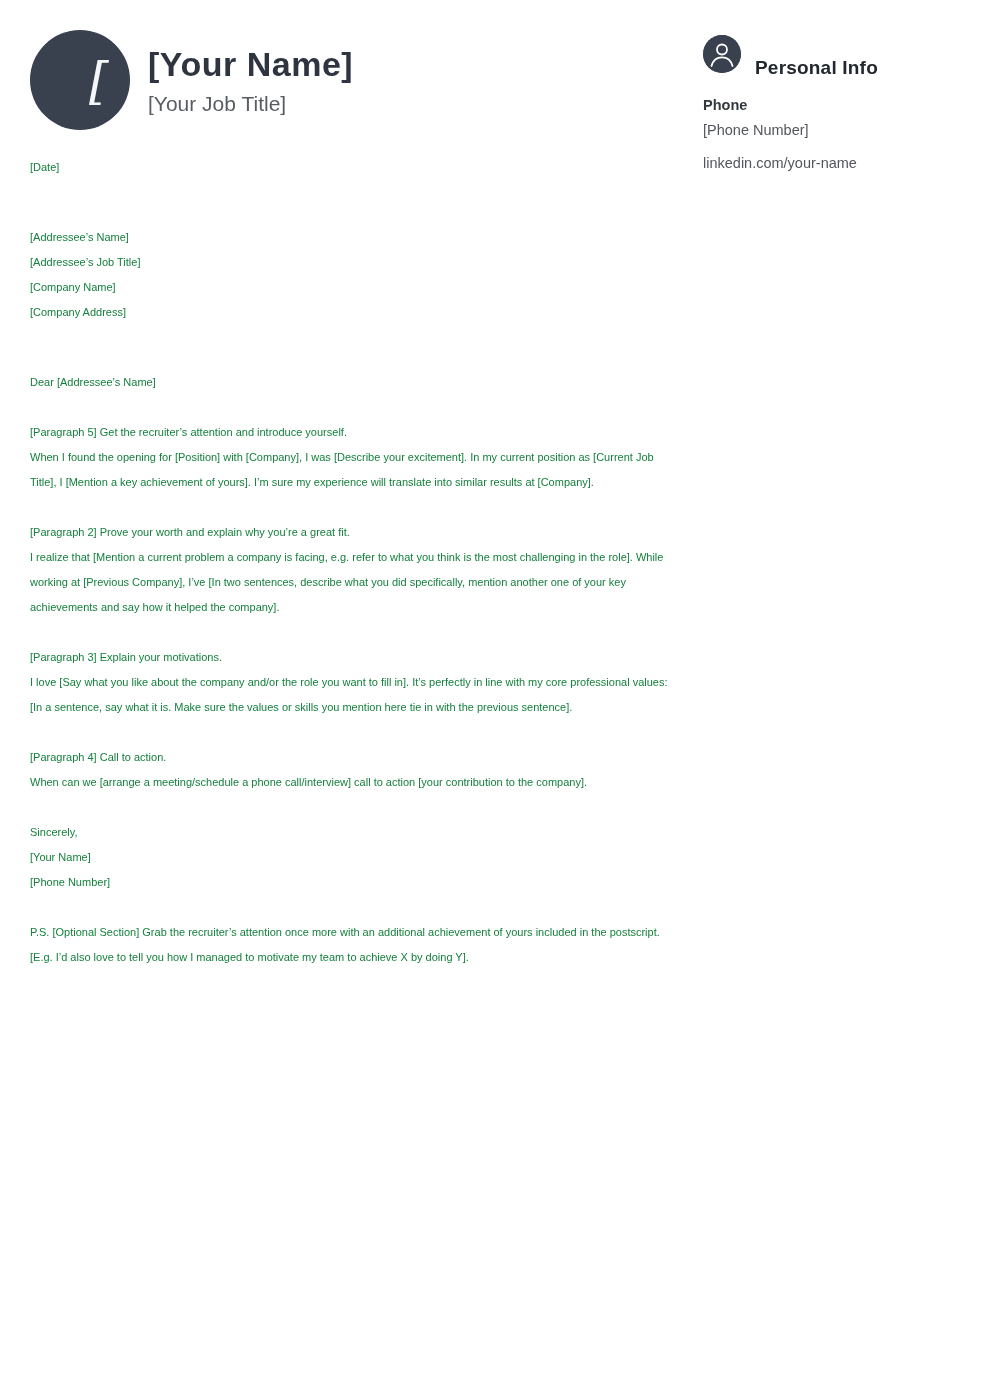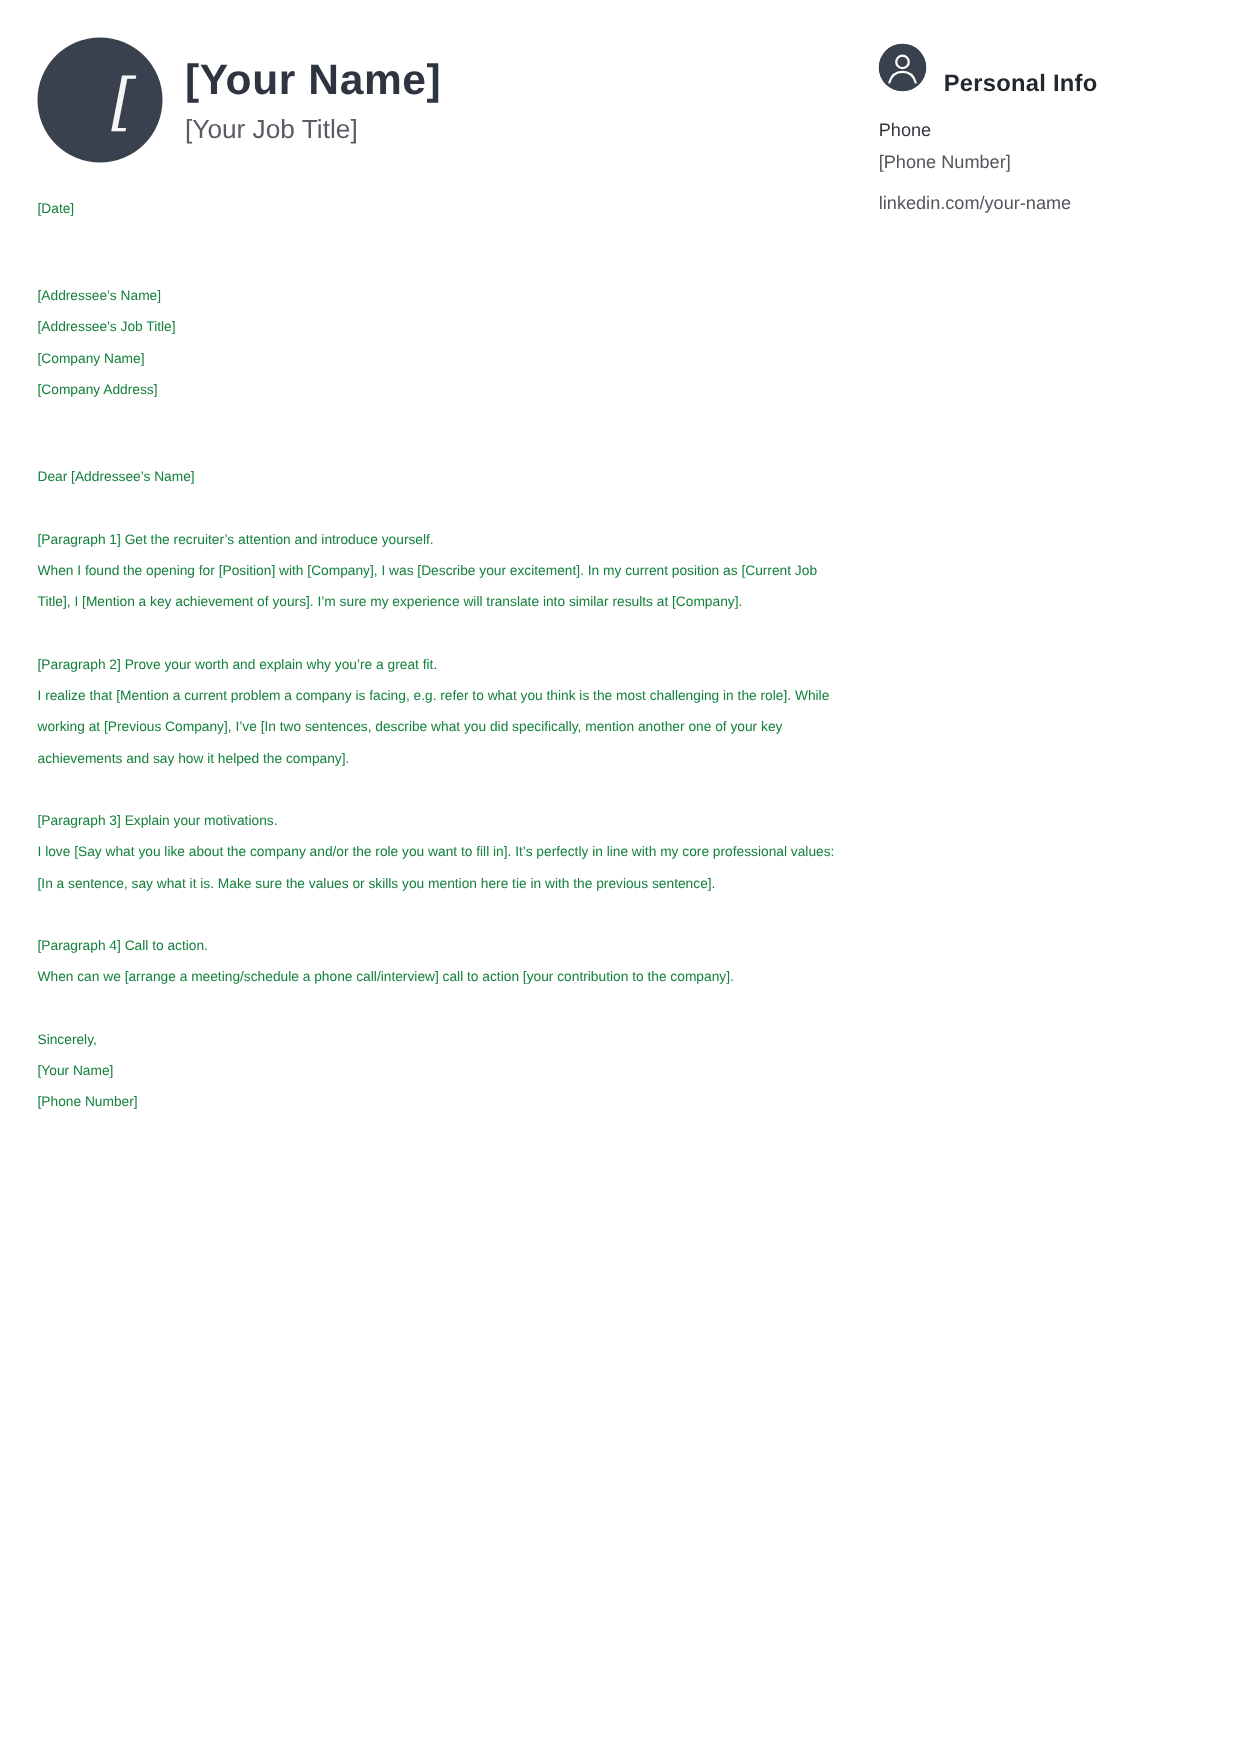--- a/index.html
+++ b/index.html
@@ -58,21 +58,21 @@
     flex: 0 0 auto; overflow: hidden;
   }
   .sidebar-icon svg { display: block; }
   .sidebar-title {
     font-size: 19px; font-weight: 700; color: #23282f;
     letter-spacing: 0.2px;
     margin-top: 28px;
   }
   .info-item { margin-bottom: 8px; }
   .info-label {
-    font-size: 14.5px; font-weight: 400; color: #33383f;
+    font-size: 14.5px; font-weight: 700; color: #33383f;
     line-height: 25px;
   }
   .info-value {
     font-size: 14.5px; color: #53565c;
     line-height: 25px;
   }
 
   
   .letter {
     position: absolute; left: 30px; top: 155px; width: 652px;
@@ -125,21 +125,21 @@
     <div class="block-lg">
       <div class="line">[Addressee’s Name]</div>
       <div class="line">[Addressee’s Job Title]</div>
       <div class="line">[Company Name]</div>
       <div class="line">[Company Address]</div>
     </div>
 
     <p class="block line">Dear [Addressee’s Name]</p>
 
     <div class="block">
-      <div class="line">[Paragraph 1] Get the recruiter’s attention and introduce yourself.</div>
+      <div class="line">[Paragraph 5] Get the recruiter’s attention and introduce yourself.</div>
       <div>When I found the opening for [Position] with [Company], I was [Describe your excitement]. In my current position as [Current Job Title], I [Mention a key achievement of yours]. I’m sure my experience will translate into similar results at [Company].</div>
     </div>
 
     <div class="block">
       <div class="line">[Paragraph 2] Prove your worth and explain why you’re a great fit.</div>
       <div>I realize that [Mention a current problem a company is facing, e.g. refer to what you think is the most challenging in the role]. While working at [Previous Company], I’ve [In two sentences, describe what you did specifically, mention another one of your key achievements and say how it helped the company].</div>
     </div>
 
     <div class="block">
       <div class="line">[Paragraph 3] Explain your motivations.</div>
@@ -150,15 +150,16 @@
       <div class="line">[Paragraph 4] Call to action.</div>
       <div>When can we [arrange a meeting/schedule a phone call/interview] call to action [your contribution to the company].</div>
     </div>
 
     <div class="block">
       <div class="line">Sincerely,</div>
       <div class="line">[Your Name]</div>
       <div class="line">[Phone Number]</div>
     </div>
 
+    <p>P.S. [Optional Section] Grab the recruiter’s attention once more with an additional achievement of yours included in the postscript. [E.g. I’d also love to tell you how I managed to motivate my team to achieve X by doing Y].</p>
 
   </main>
 </div>
 
 </body></html>

